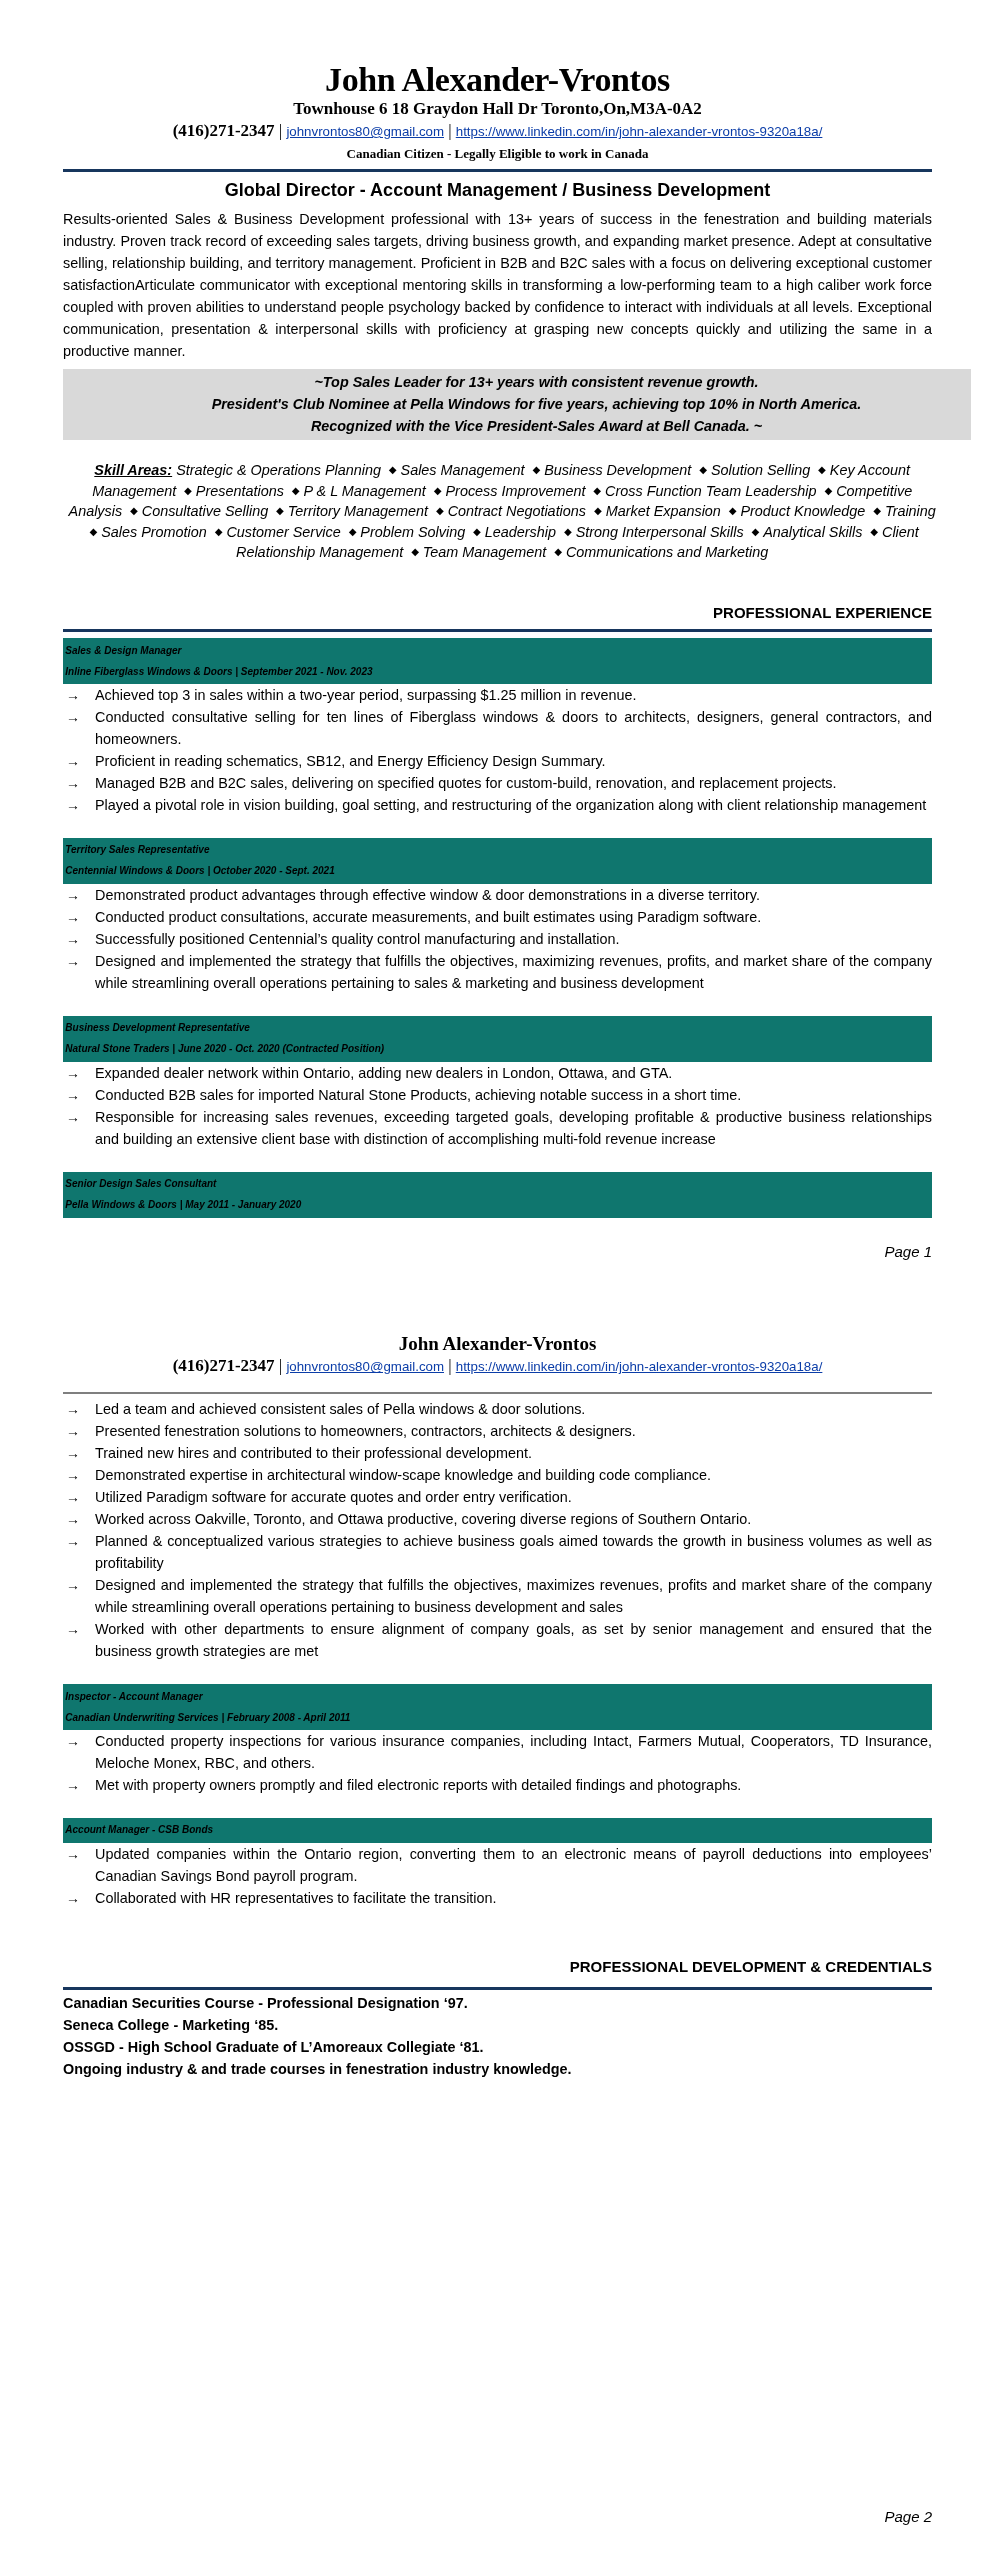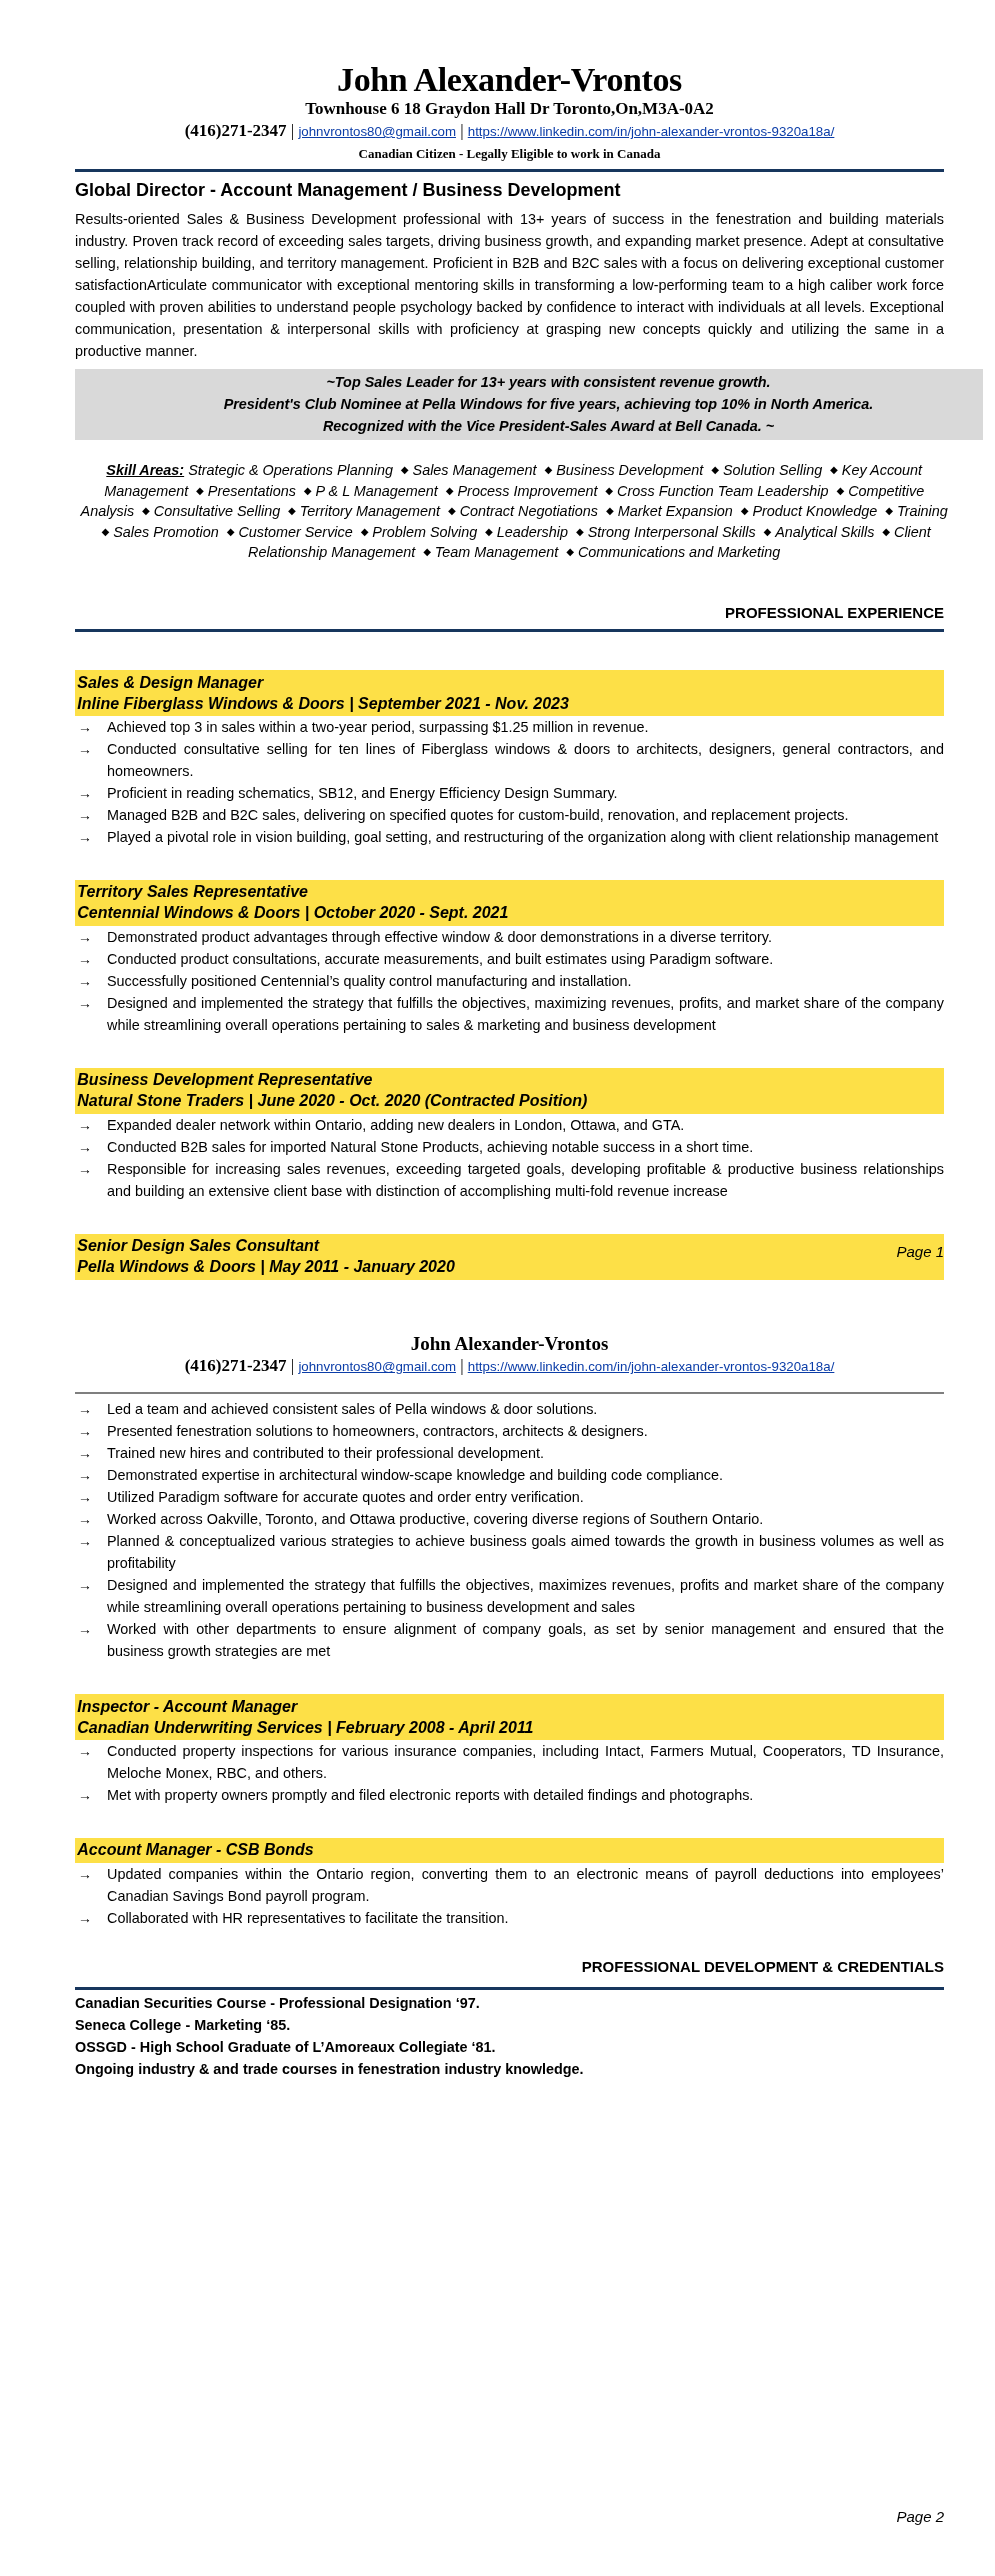--- a/index.html
+++ b/index.html
@@ -1,43 +1,43 @@
 <!DOCTYPE html>
 <html style="font-size:12.5px"><head>
 <meta charset="utf-8">
 <style>
   html, body { margin: 0; padding: 0; background: #ffffff; }
   body { width: 996px; height: 2576px; position: relative; color: #000; font-family: "Liberation Sans", sans-serif; }
-  .page { position: absolute; left: 12px; width: 877px; }
+  .page { position: absolute; left: 0; width: 877px; }
   .content { position: absolute; left: 63px; width: 869px; }
 
   
   .name { text-align: center; font-family: "Liberation Serif", serif; font-weight: bold; font-size: 34px; line-height: 37px; letter-spacing: -0.4px; }
   .address { text-align: center; font-family: "Liberation Serif", serif; font-weight: bold; font-size: 17px; line-height: 22px; }
   .contact { text-align: center; font-size: 15px; line-height: 22px; }
   .contact .phone { font-family: "Liberation Serif", serif; font-weight: bold; font-size: 17px; }
   .contact .sep { font-family: "Liberation Serif", serif; font-size: 17px; }
   .contact a { color: #1a0dab; color: #0b3da8; text-decoration: underline; font-size: 13.3px; }
   .citizen { text-align: center; font-family: "Liberation Serif", serif; font-weight: bold; font-size: 13px; line-height: 22px; }
 
   .rule-navy { height: 3.1px; background: #17365d; }
   .rule-gray { height: 2.3px; background: #7f7f7f; }
 
-  .headline { text-align: left; font-weight: bold; font-size: 18px; line-height: 25px; }
+  .headline { text-align: center; font-weight: bold; font-size: 18px; line-height: 25px; }
   .summary { text-align: justify; font-size: 14.4px; line-height: 22px; }
 
   .highlight { background: #d9d9d9; text-align: center; font-style: italic; font-weight: bold; font-size: 14.4px; line-height: 22px; padding: 1.6px 0 3.1px; }
 
   .skills { text-align: center; font-style: italic; font-size: 14.4px; line-height: 19.5px; padding: 0 4.7px; }
   .skills .skill-label { font-weight: bold; text-decoration: underline; }
   .skills .diamond { font-style: normal; font-size: 10.2px; margin: 0 3.9px; position: relative; top: -1.6px; }
 
   .section-title { text-align: right; font-weight: bold; font-size: 15px; line-height: 20.3px; }
 
-  .job-head { background: #fde047; font-style: italic; font-weight: bold; font-size: 16px; line-height: 21px; padding: 1.6px 2.3px 2.3px; margin-top: 32px; }
+  .job-head { background: #0f766e; font-style: italic; font-weight: bold; font-size: 10px; line-height: 21px; padding: 1.6px 2.3px 2.3px; }
   .bullets { list-style: none; margin: 0; padding: 0; }
   .bullets li { position: relative; padding-left: 32px; text-align: justify; font-size: 14.4px; line-height: 22px; }
   .bullets li .arrow { position: absolute; left: 3.1px; top: 0; font-size: 14px; }
 
   .page-num { text-align: right; font-style: italic; font-size: 15px; line-height: 19px; }
 
   .name2 { text-align: center; font-family: "Liberation Serif", serif; font-weight: bold; font-size: 19px; line-height: 23.4px; }
 
   .creds div { font-weight: bold; font-size: 14.4px; line-height: 22px; }
 </style>

